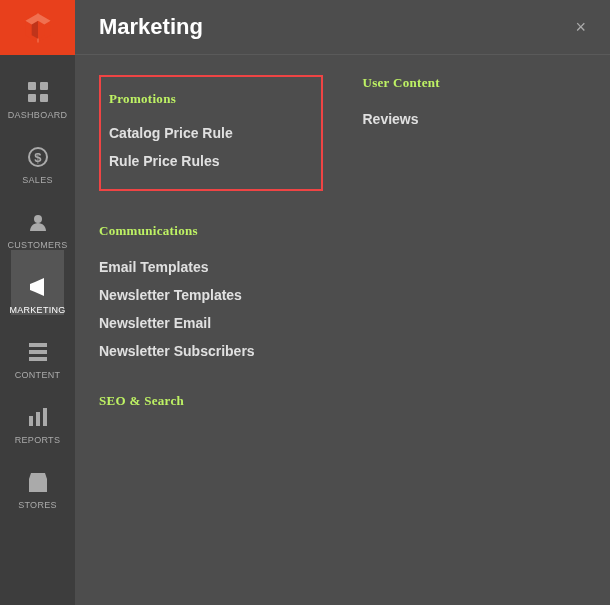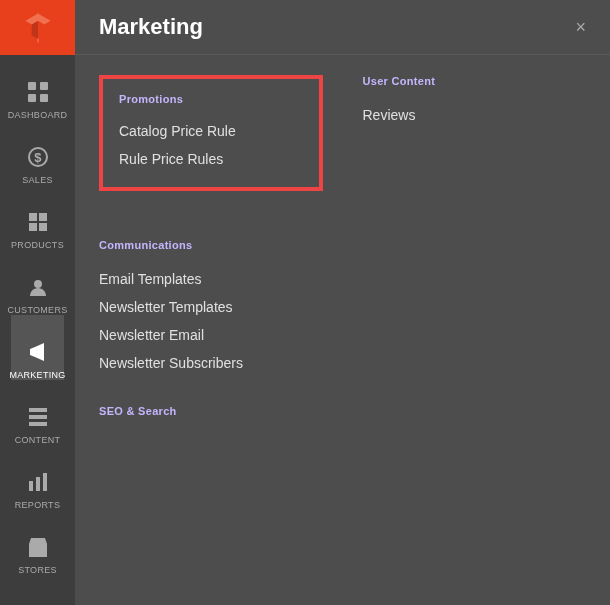--- a/index.html
+++ b/index.html
@@ -114,42 +114,43 @@
     .menu-right {
       flex: 1;
     }
 
     
     .menu-section {
       margin-bottom: 28px;
     }
 
     .section-title {
-      font-size: 11px;
-      color: #c4b5fd;
+      font-size: 13px;
+      color: #bef264;
       font-weight: 600;
       margin-bottom: 14px;
       letter-spacing: 0.3px;
+      font-family: Liberation Serif, serif;
     }
 
     .menu-link {
       display: block;
       color: #e0e0e0;
       font-size: 14px;
-      font-weight: 400;
+      font-weight: 700;
       padding: 6px 0;
       cursor: pointer;
       text-decoration: none;
     }
 
     
     .promotions-box {
-      border: 4px solid #ef4444;
-      padding: 14px 16px;
-      margin-bottom: 28px;
+      border: 2px solid #ef4444;
+      padding: 14px 8px;
+      margin-bottom: 12px;
     }
 
     .promotions-box .section-title {
       margin-bottom: 12px;
     }
 
     
     .lower-sections {
       padding: 0 24px;
     }
@@ -183,31 +184,20 @@
   <div class="sidebar-item">
     <span class="icon">
       <svg width="22" height="22" viewBox="0 0 22 22" fill="currentColor">
           <circle cx="11" cy="11" r="9" stroke="currentColor" stroke-width="2" fill="none"></circle>
           <text x="11" y="16" text-anchor="middle" font-size="13" font-weight="bold" fill="currentColor">$</text>
         </svg>
     </span>
     <span class="label">SALES</span>
   </div>
 
-  <div class="sidebar-item">
-    <span class="icon">
-      <svg width="22" height="22" viewBox="0 0 22 22" fill="currentColor">
-          <rect x="2" y="2" width="8" height="8"></rect>
-          <rect x="12" y="2" width="8" height="8"></rect>
-          <rect x="2" y="12" width="8" height="8"></rect>
-          <rect x="12" y="12" width="8" height="8"></rect>
-        </svg>
-    </span>
-    <span class="label">PRODUCTS</span>
-  </div>
 
   <div class="sidebar-item">
     <span class="icon">
       <svg width="22" height="22" viewBox="0 0 22 22" fill="currentColor">
           <circle cx="11" cy="8" r="4"></circle>
           <path d="M3 20c0-4.4 3.6-8 8-8s8 3.6 8 8"></path>
         </svg>
     </span>
     <span class="label">CUSTOMERS</span>
   </div>

